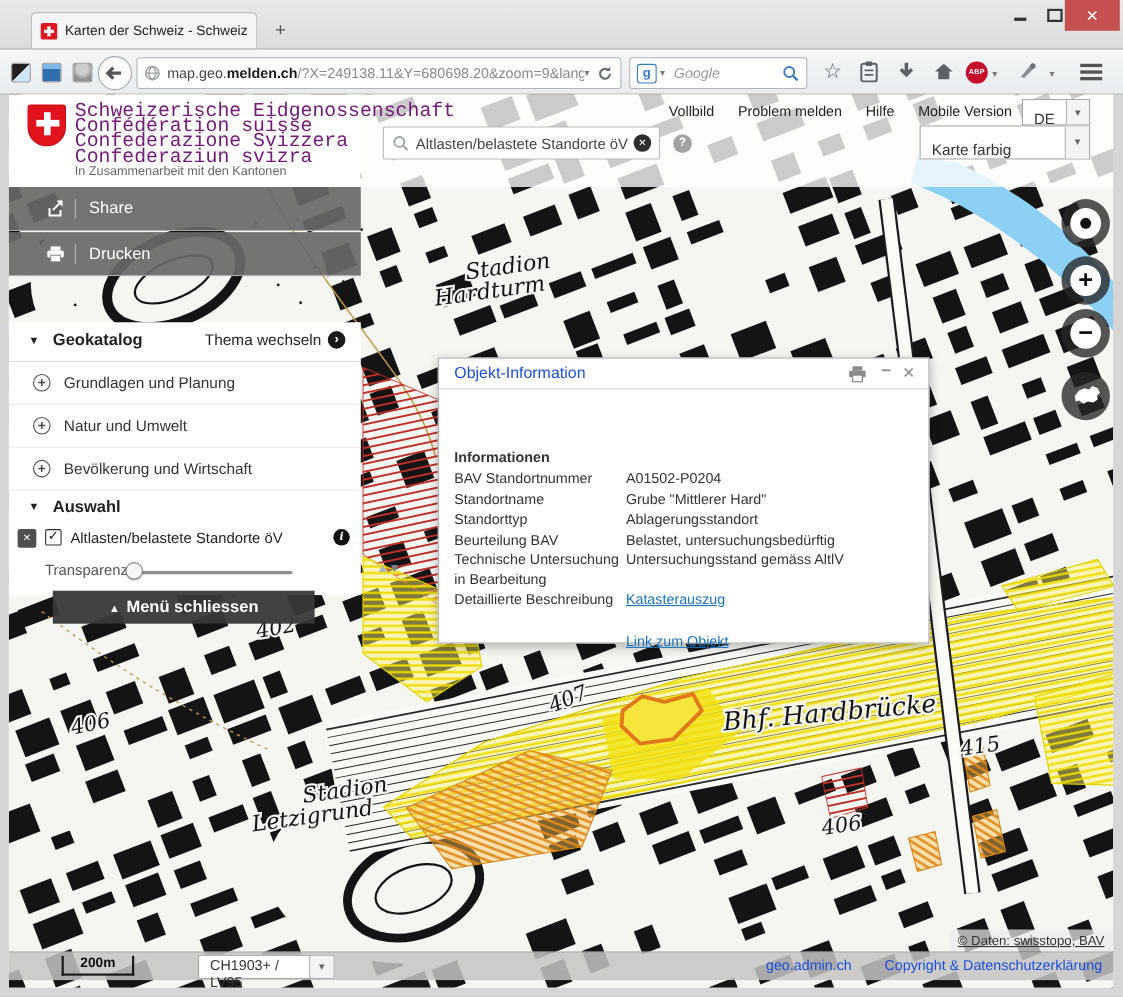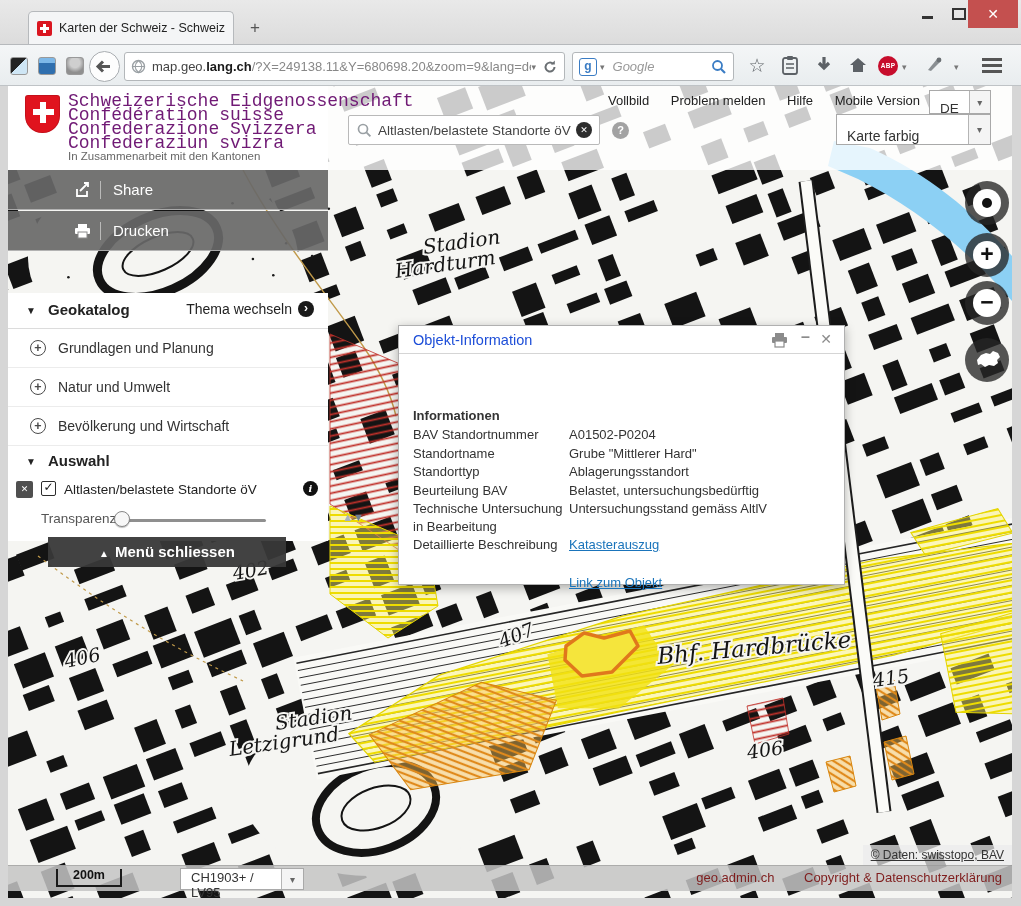--- a/index.html
+++ b/index.html
@@ -83,21 +83,21 @@
               border:1px solid #b9b9b9;border-radius:2px;box-sizing:border-box;display:flex;align-items:center;}
   .searchwrap input{border:none;outline:none;flex:1;font-size:13.5px;color:#444;
                     font-family:inherit;background:transparent;margin-left:4px;}
   .clearbtn{width:16px;height:16px;border-radius:50%;background:#2d2d2d;color:#fff;font-size:9px;
             line-height:16px;text-align:center;margin-right:7px;flex:0 0 auto;}
   .helpbtn{position:absolute;left:604px;top:36px;width:17px;height:17px;border-radius:50%;background:#a2a2a2;
            color:#fff;font-size:11px;font-weight:bold;text-align:center;line-height:17px;}
 
   
   .smenu{position:absolute;left:0;width:320px;height:40px;background:rgba(104,104,104,.92);
-         display:flex;align-items:center;border-bottom:1px solid rgba(230,230,230,.55);box-sizing:border-box;padding-left:32px;}
+         display:flex;align-items:center;border-bottom:1px solid rgba(230,230,230,.55);box-sizing:border-box;}
   .smenu-icon{width:20px;margin-left:32px;color:#fff;display:flex;justify-content:center;}
   .vline{width:1px;height:18px;background:rgba(255,255,255,.5);margin:0 12px 0 8px;}
   .smenu-label{color:#fff;font-size:15px;}
   #m-share{top:84px;} #m-print{top:125px;} #m-tools{top:166px;}
 
   .panel{position:absolute;left:0;top:207px;width:320px;height:248px;background:#fff;}
   .gk-head{position:absolute;left:0;top:0;width:100%;height:36px;border-bottom:1px solid #dcdcdc;box-sizing:border-box;}
   .tri{font-size:10px;color:#222;}
   .gk-head .tri{position:absolute;left:18px;top:12px;}
   .gk-title{position:absolute;left:40px;top:8px;font-size:15px;font-weight:bold;color:#222;}
@@ -159,21 +159,21 @@
 
   
   .attrib{position:absolute;right:0;top:759px;height:20px;background:rgba(235,235,235,.72);
           font-size:12px;color:#333;line-height:20px;padding:0 8px;text-decoration:underline;}
   .bottombar{position:absolute;left:0;top:779px;width:100%;height:26px;background:rgba(196,196,196,.85);
              border-top:1px solid rgba(150,150,150,.6);box-sizing:border-box;}
   .scale{position:absolute;left:48px;top:3px;width:62px;height:16px;border-left:2px solid #1a1a1a;
          border-right:2px solid #1a1a1a;border-bottom:2px solid #1a1a1a;text-align:center;
          font-size:12.5px;font-weight:bold;color:#111;line-height:13px;}
   .proj-sel{left:172px;top:2px;width:124px;height:22px;font-size:13px;position:absolute;}
-  .footlinks{position:absolute;right:10px;top:4px;font-size:13px;color:#7f1d1d;}
+  .footlinks{position:absolute;right:10px;top:4px;font-size:13px;color:#1d4ed8;}
   .footlinks span{margin-left:26px;}
 </style>
 </head>
 <body>
 
 <div class="app">
 
   <div class="titlebar">
     <div class="tab">
       <div class="flag"></div>
@@ -192,21 +192,21 @@
     <div class="backbtn">
       <svg width="29" height="29">
         <path d="M20 14.5 H9 M13 9.5 l-5 5 5 5" stroke="#555" stroke-width="3" fill="none"></path>
       </svg>
     </div>
     <div class="urlbar">
       <svg width="15" height="15">
         <circle cx="7.5" cy="7.5" r="6" stroke="#9aa0a4" fill="none" stroke-width="1.4"></circle>
         <path d="M1.5 7.5h12 M7.5 1.5c-4.5 4-4.5 8 0 12 c4.5-4 4.5-8 0-12" stroke="#9aa0a4" fill="none" stroke-width="1.1"></path>
       </svg>
-      <span class="urltext"><span class="pre">map.geo.</span><b>lang.ch</b><span>/?X=249138.11&amp;Y=680698.20&amp;zoom=9&amp;lang=de&amp;t</span></span>
+      <span class="urltext"><span class="pre">map.geo.</span><b>melden.ch</b><span>/?X=249138.11&amp;Y=680698.20&amp;zoom=9&amp;lang=de&amp;t</span></span>
       <span class="dd">▾</span>
       <svg width="16" height="16" style="margin-left:6px">
         <path d="M12.5 8a4.5 4.5 0 1 1-1.4-3.2" stroke="#6a6f73" stroke-width="2" fill="none"></path>
         <path d="M12.8 1.5v4h-4z" fill="#6a6f73"></path>
       </svg>
     </div>
     <div class="gsearch">
       <span class="gtile">g</span>
       <span class="dd" style="margin-left:3px">▾</span>
       <span class="gplace">Google</span>

